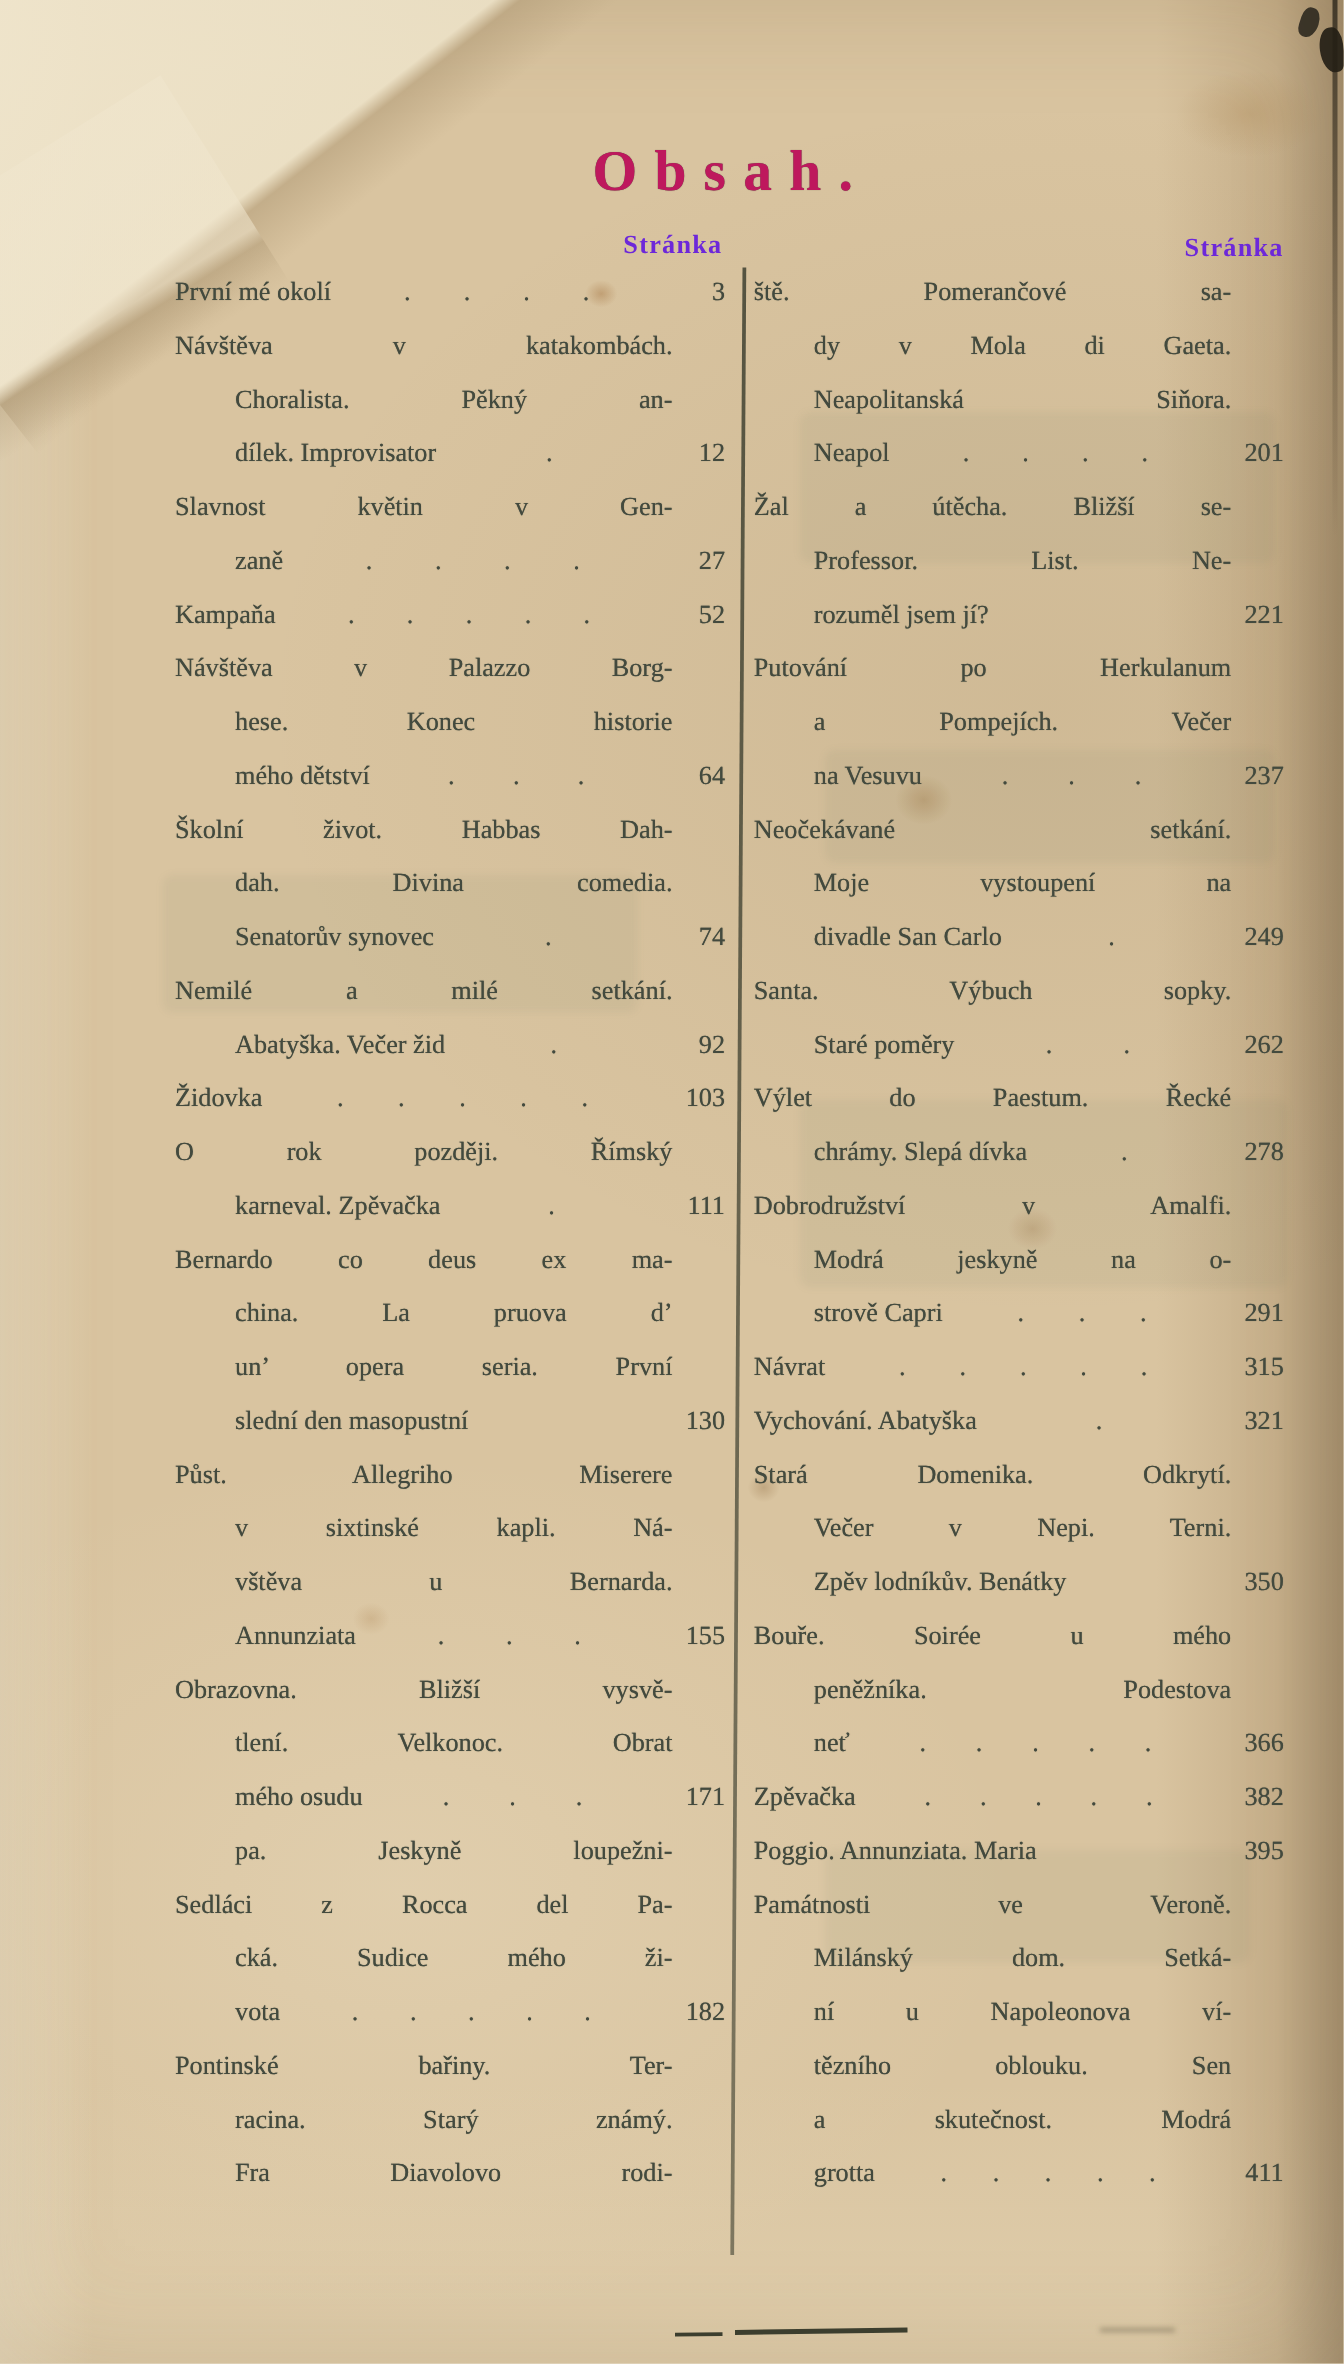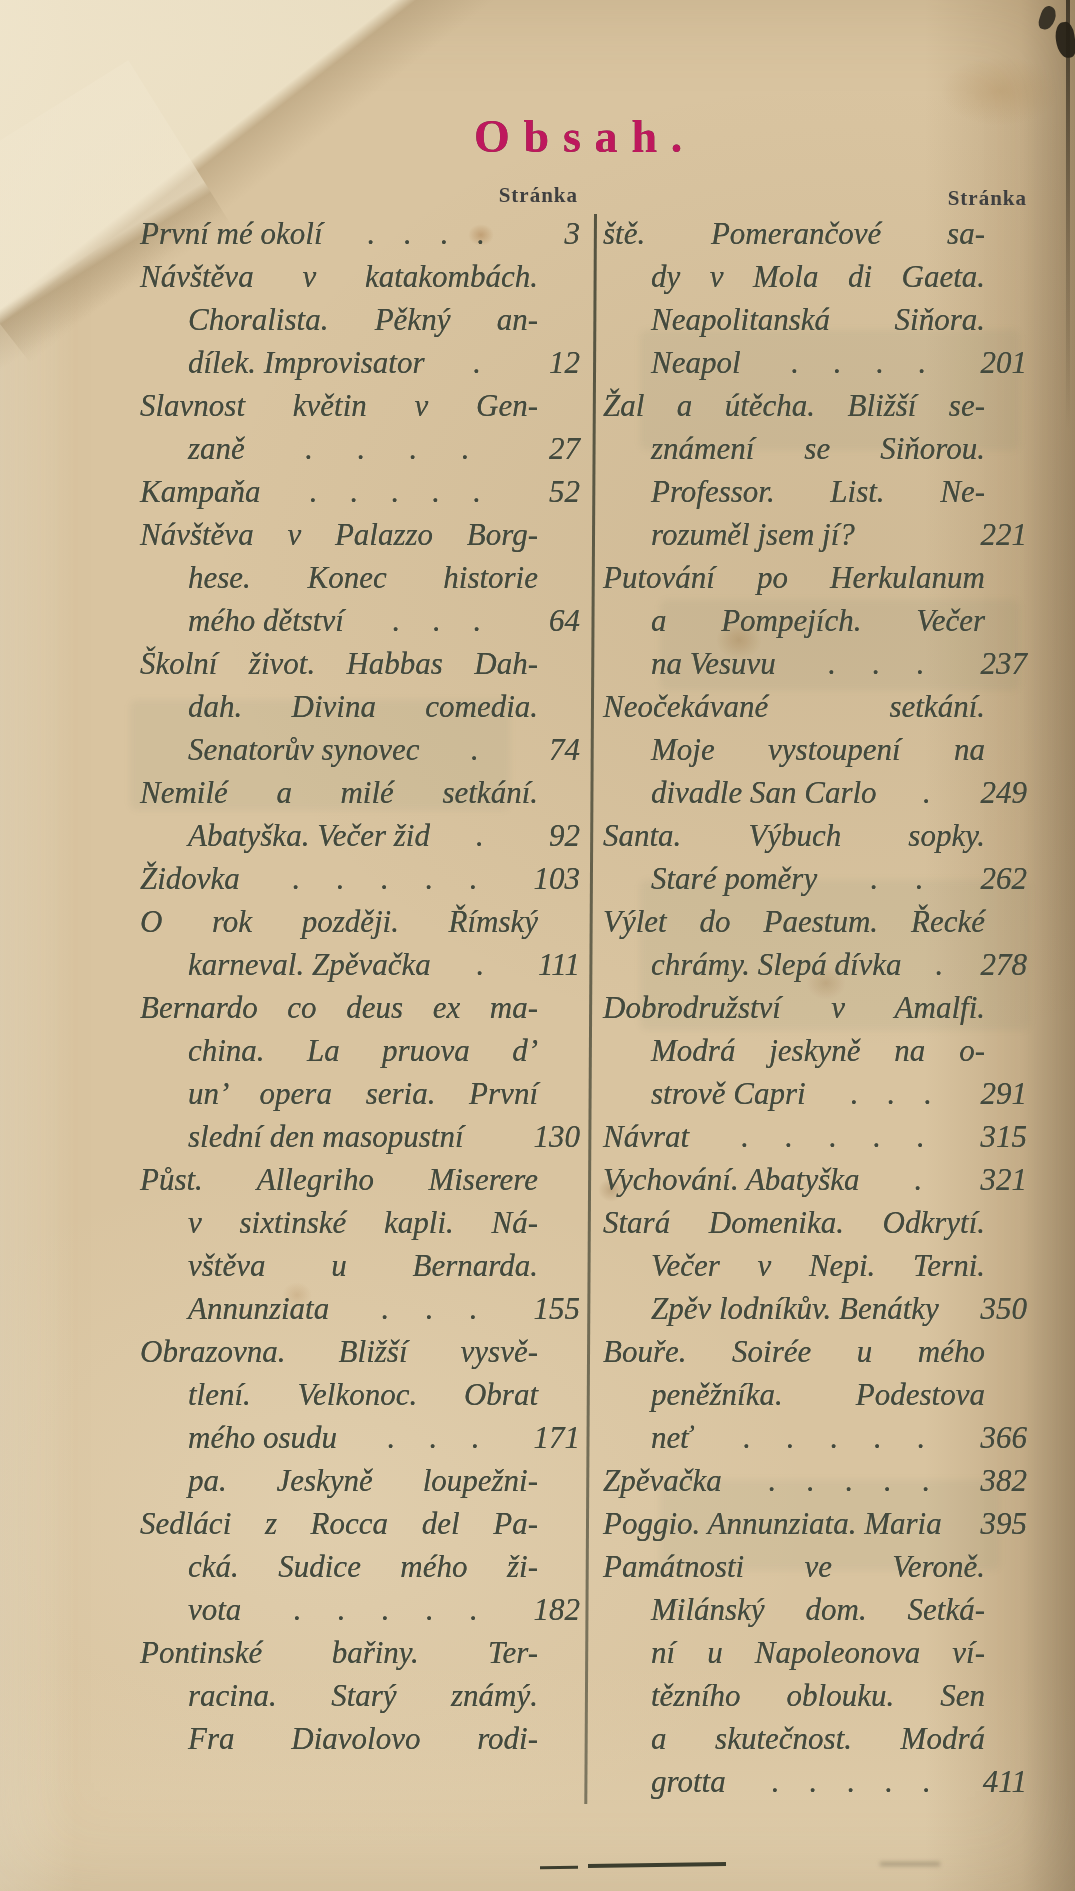--- a/index.html
+++ b/index.html
@@ -61,34 +61,34 @@
     position:absolute;left:140px;top:110px;width:890px;
     text-align:center;
     font-size:46px;font-weight:bold;
     letter-spacing:0.30em;
     color:#be185d;
     text-shadow:0 0 0.6px rgba(57,64,47,0.9);
   }
   .col-header{
     position:absolute;
     font-size:21px;font-weight:bold;
-    letter-spacing:1px;color:#404040;
+    letter-spacing:1px;color:#6d28d9;
     text-align:right;
   }
   .ch-left{left:140px;top:183px;width:438px;}
   .ch-right{left:603px;top:186px;width:424px;}
 
   .divider{
     position:absolute;left:594px;top:214px;width:2.5px;height:1590px;
     background:linear-gradient(to bottom, rgba(62,64,48,0.85), rgba(62,64,48,0.60));
     transform:rotate(0.35deg);transform-origin:top center;
   }
 
-  .col{position:absolute;font-size:31px;line-height:43px;
-       text-shadow:0 0 0.6px rgba(67,74,62,0.85);font-style:italic;}
+  .col{position:absolute;font-size:21px;line-height:43px;
+       text-shadow:0 0 0.6px rgba(67,74,62,0.85);}
   .col-left{left:140px;top:212px;width:440px;}
   .col-right{left:603px;top:212px;width:424px;}
   .line{height:43px;box-sizing:border-box;white-space:nowrap;}
   .line.ind{padding-left:48px;}
   .line.plain{width:calc(100% - 42px);text-align:justify;text-align-last:justify;}
   .line.dotted{display:flex;align-items:baseline;width:100%;}
   .dots{flex:1;display:flex;justify-content:space-evenly;align-items:baseline;padding:0 8px 0 16px;overflow:hidden;}
   .num{min-width:58px;text-align:right;}
 
   .rule{position:absolute;background:#3c3e2e;}
@@ -274,21 +274,20 @@
         <span class="t">Neapol</span>
         <span class="dots">
           <span>.</span>
           <span>.</span>
           <span>.</span>
           <span>.</span>
         </span>
         <span class="num">201</span>
       </div>
       <div class="line plain"><span class="t">Žal a útěcha. Bližší se-</span></div>
-      <div class="line ind plain"><span class="t">známení se Siňorou.</span></div>
       <div class="line ind plain"><span class="t">Professor. List. Ne-</span></div>
       <div class="line ind dotted">
         <span class="t">rozuměl jsem jí?</span>
         <span class="dots"></span>
         <span class="num">221</span>
       </div>
       <div class="line plain"><span class="t">Putování po Herkulanum</span></div>
       <div class="line ind plain"><span class="t">a Pompejích. Večer</span></div>
       <div class="line ind dotted">
         <span class="t">na Vesuvu</span>

